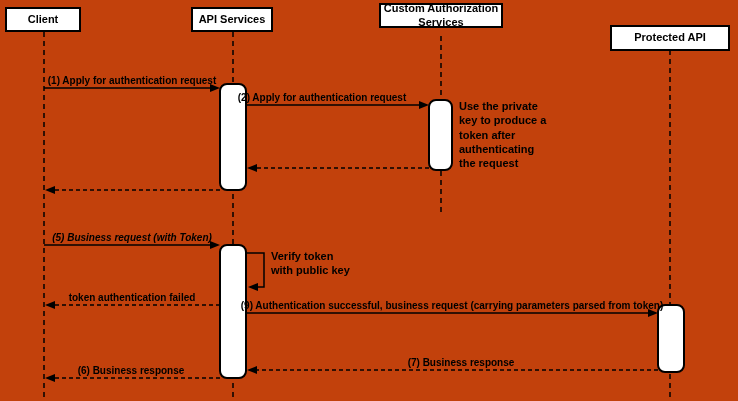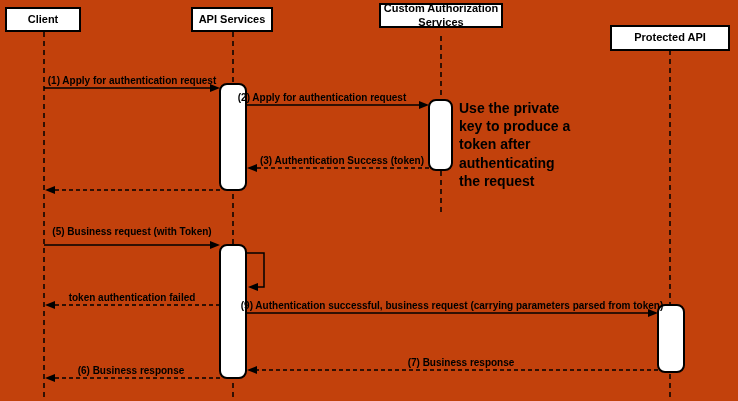--- a/index.html
+++ b/index.html
@@ -41,31 +41,31 @@
   .msg-label {
     position: absolute;
     font-size: 10px;
     font-weight: bold;
     white-space: nowrap;
     transform: translateX(-50%);
     z-index: 3;
   }
   .wrap-label {
     position: absolute;
-    font-size: 14px;
+    font-size: 11px;
     font-weight: bold;
     white-space: pre-line;
     line-height: 1.3;
     z-index: 3;
   }
   .l1 { left: 132px; top: 75px; }
   .l2 { left: 322px; top: 92px; }
   .l3 { left: 342px; top: 155px; }
   .l4 { left: 133px; top: 177px; }
-  .l5 { left: 132px; top: 226px; }
+  .l5 { left: 132px; top: 232px; font-style: italic; }
   .lself { left: 271px; top: 249px; }
   .l6 { left: 132px; top: 292px; text-align: right; }
   .l7 { left: 452px; top: 300px; }
   .l8 { left: 452px; top: 357px; margin-left: 9px; }
   .l9 { left: 131px; top: 365px; }
   .note { left: 459px; top: 99px; }
 </style>
 </head>
 <body>
 
@@ -114,22 +114,23 @@
     <polygon class="head" points="45,378 55,374 55,382"></polygon>
   </svg>
 
   <div class="box box-client">Client</div>
   <div class="box box-gateway">API Services</div>
   <div class="box box-auth">Custom Authorization Services</div>
   <div class="box box-papi">Protected API</div>
 
   <div class="msg-label l1">(1) Apply for authentication request</div>
   <div class="msg-label l2">(2) Apply for authentication request</div>
-  <div class="msg-label l3">(3) Authentication Success (token)</div>
   <div class="msg-label l5">(5) Business request (with Token)</div>
+  <div class="wrap-label lself">Verify token
+with public key</div>
   <div class="msg-label l6">token authentication failed</div>
   <div class="msg-label l7">(9) Authentication successful, business request (carrying parameters parsed from token)</div>
   <div class="msg-label l8">(7) Business response</div>
   <div class="msg-label l9">(6) Business response</div>
 
   <div class="wrap-label note">Use the private
 key to produce a
 token after
 authenticating
 the request</div>

